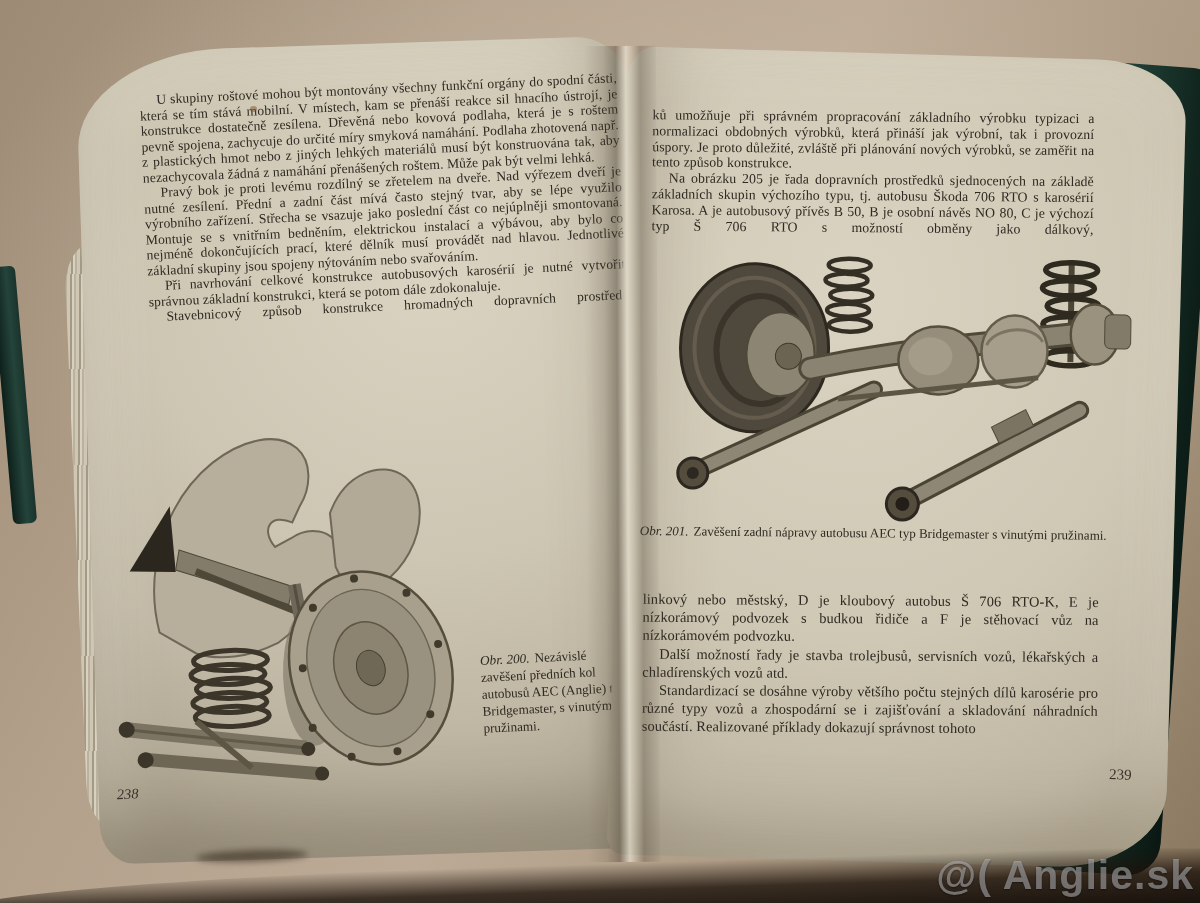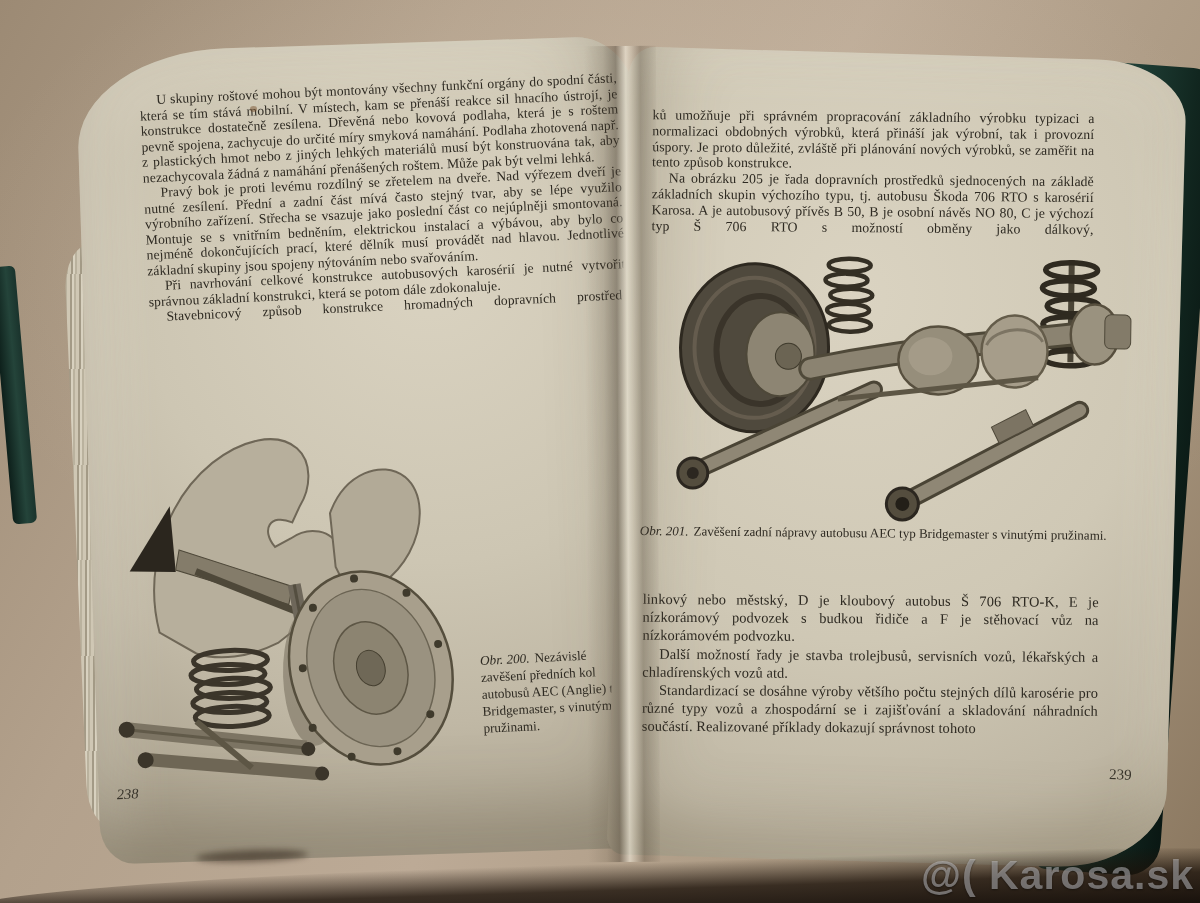--- a/index.html
+++ b/index.html
@@ -180,15 +180,15 @@
       <p class="ind">Další možností řady je stavba trolejbusů, servisních vozů, lékařských a chladírenských vozů atd.</p>
       <p class="ind">Standardizací se dosáhne výroby většího počtu stejných dílů karosérie pro různé typy vozů a zhospodární se i zajišťování a skladování náhradních součástí. Realizované příklady dokazují správnost tohoto</p>
     </div>
     <div class="rp-num">239</div>
   </div>
 
   <div class="gutter"></div>
   <div class="stain-dot"></div>
   <div class="smudge"></div>
   <div class="bottom-shadow"></div>
-  <div class="watermark">@( Karosa.sk</div>
+  <div class="watermark">@( Anglie.sk</div>
 
 </div>
 
 </body></html>

